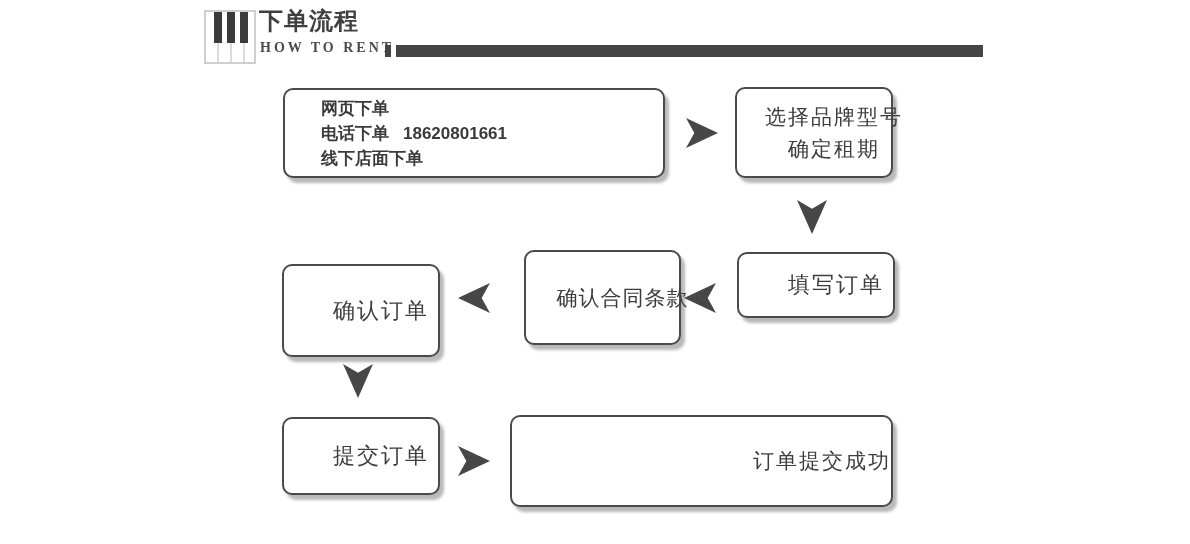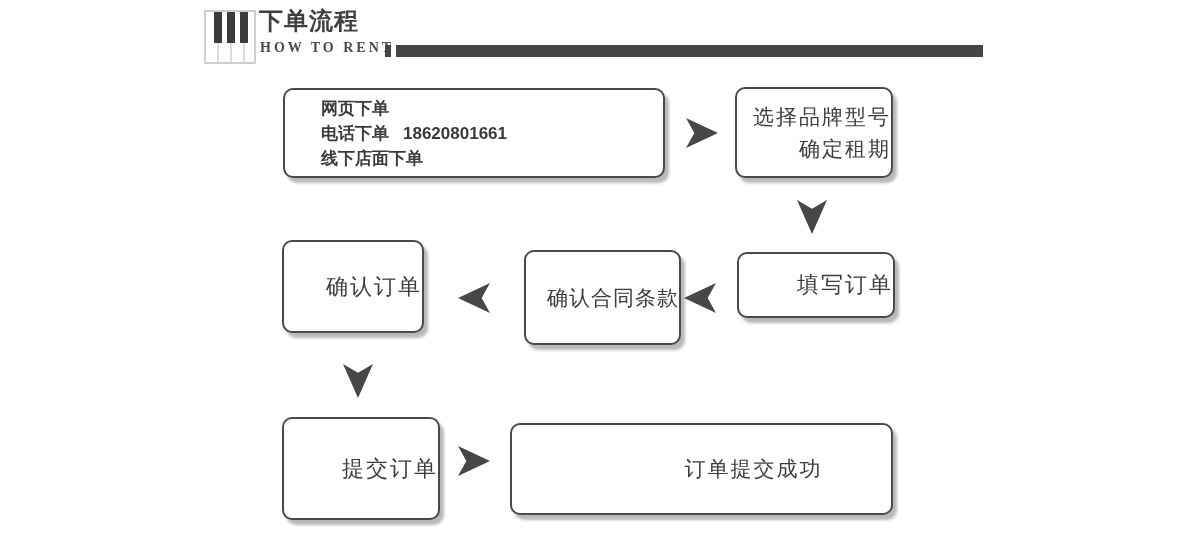--- a/index.html
+++ b/index.html
@@ -31,36 +31,36 @@
   .bar-tick{position:absolute;left:385px;top:45px;width:6px;height:12px;background:#454545;}
   .bar{position:absolute;left:396px;top:45px;width:587px;height:12px;background:#454545;}
 
   
   .fbox{
     position:absolute;background:#ffffff;border:2px solid #4a4a4a;border-radius:10px;
     box-shadow:4px 5px 3px rgba(0,0,0,.28);box-sizing:border-box;
     display:flex;flex-direction:column;justify-content:center;color:#3d3d3d;
   }
   .cbox{
-    align-items:flex-end;text-align:center;
+    align-items:center;text-align:center;
     font-family:"Liberation Serif","DejaVu Serif",serif;
     font-size:22px;letter-spacing:2px;white-space:nowrap;padding-left:40px;
   }
 
   .box1{left:283px;top:88px;width:382px;height:90px;padding-left:36px;
         font-size:17px;font-weight:700;line-height:25px;color:#3a3a3a;}
   .box1 .line{display:flex;gap:14px;white-space:nowrap;}
 
   .box2{left:735px;top:87px;width:158px;height:91px;font-size:21px;line-height:32px;}
   .box3{left:737px;top:252px;width:158px;height:66px;}
   .box4{left:524px;top:250px;width:157px;height:95px;font-size:21px;letter-spacing:1px;}
-  .box5{left:282px;top:240px;width:142px;height:93px;}
-  .box6{left:282px;top:417px;width:158px;height:103px;}
-  .box7{left:510px;top:415px;width:383px;height:92px;align-items:center;
-        padding-left:104px;text-align:left;font-size:21px;line-height:28px;margin-top:8px;}
+  .box5{left:282px;top:264px;width:158px;height:93px;}
+  .box6{left:282px;top:417px;width:158px;height:78px;}
+  .box7{left:510px;top:415px;width:383px;height:92px;align-items:flex-end;
+        padding-left:104px;text-align:left;font-size:21px;line-height:28px;}
 
   
   .arrow{position:absolute;background:#474747;}
   .ar{clip-path:polygon(0 0,100% 50%,0 100%,26% 50%);}
   .al{clip-path:polygon(100% 0,0 50%,100% 100%,74% 50%);}
   .ad{clip-path:polygon(0 0,50% 100%,100% 0,50% 26%);}
   .a-r1{left:686px;top:118px;width:32px;height:30px;}
   .a-d1{left:797px;top:200px;width:30px;height:34px;}
   .a-l1{left:684px;top:283px;width:32px;height:30px;}
   .a-l2{left:458px;top:283px;width:32px;height:30px;}

